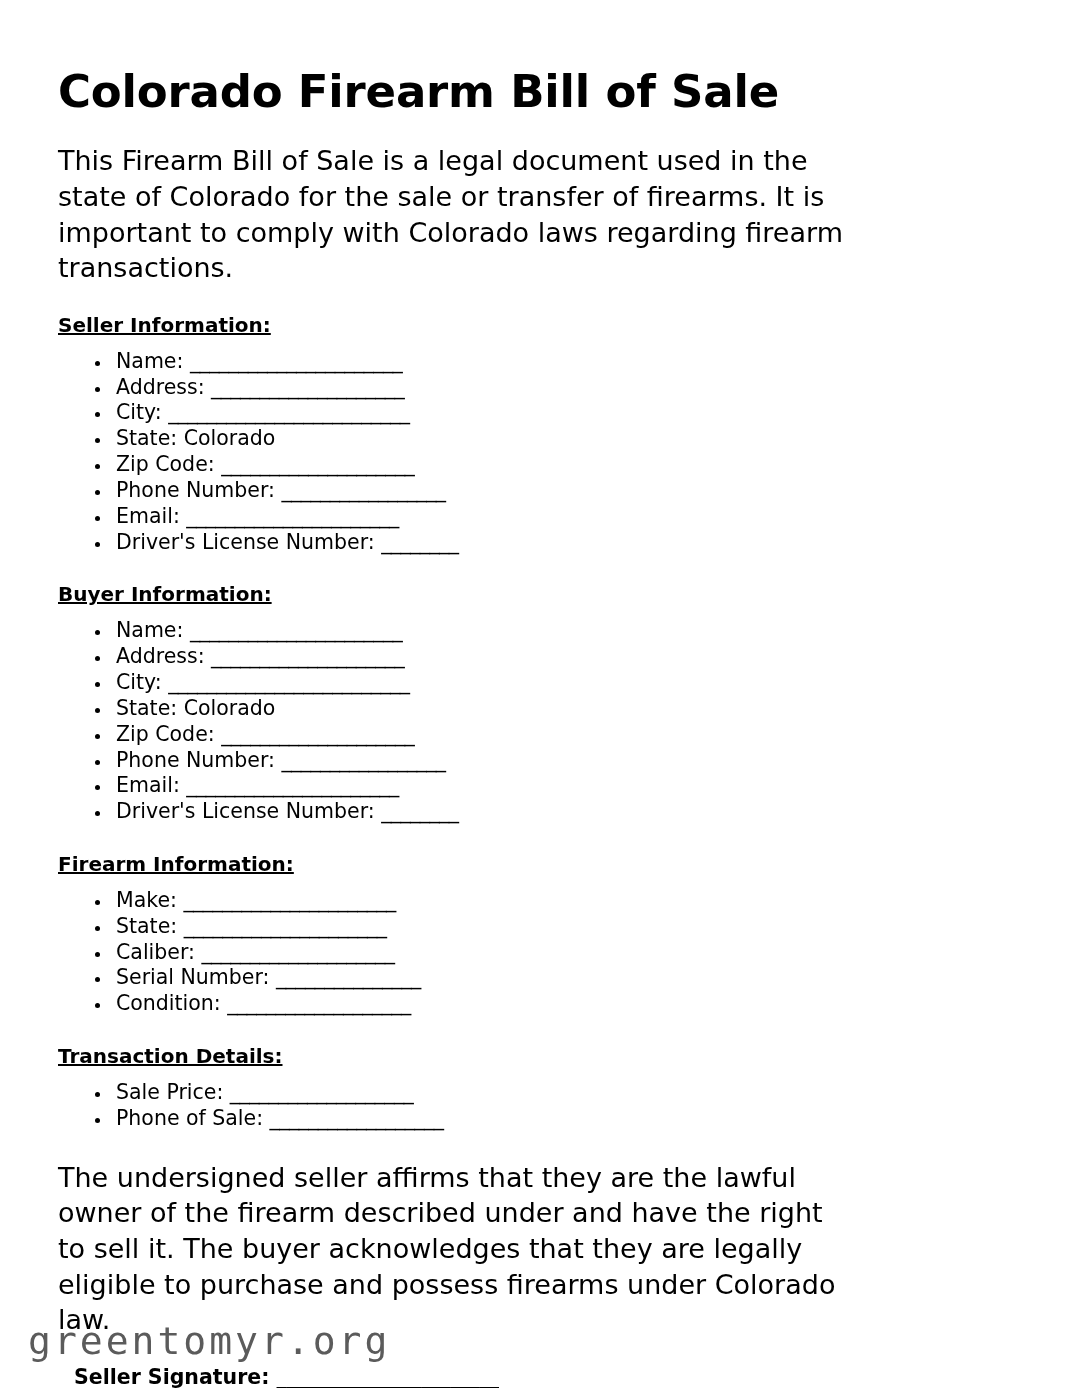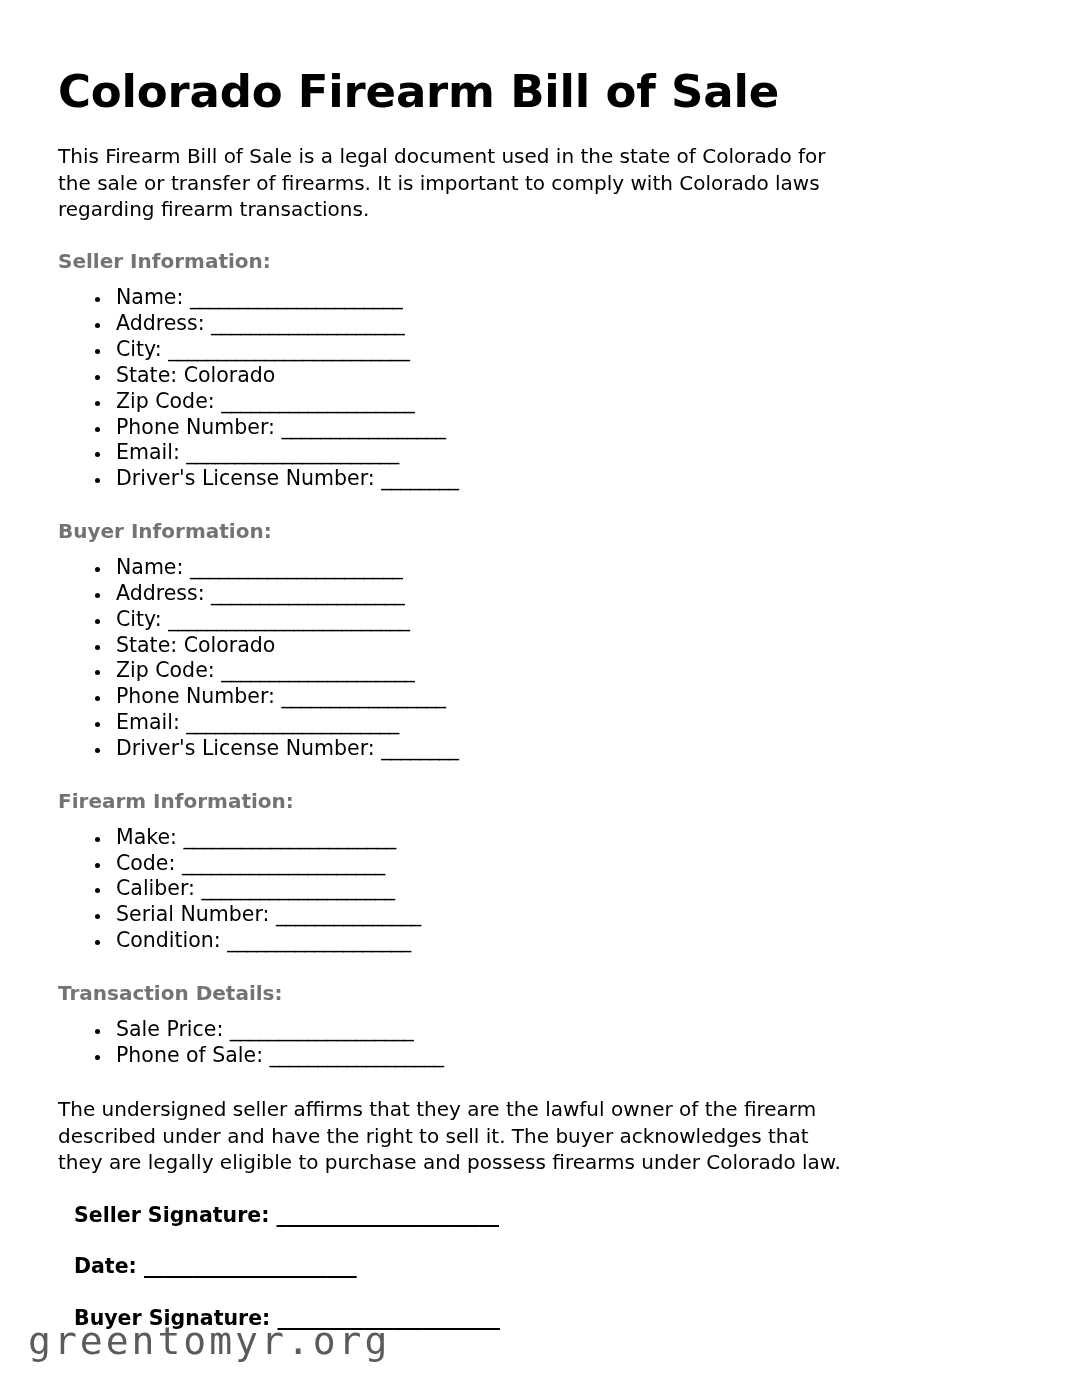--- a/index.html
+++ b/index.html
@@ -34,36 +34,37 @@
     font-size: 45px;
     line-height: 1.05;
     letter-spacing: -0.2px;
     margin: 10px 0 0 0;
     padding: 0;
     color: #000;
   }
 
   p.para {
     font-family: "DejaVu Sans", sans-serif;
-    font-size: 20px;
+    font-size: 27px;
     line-height: 1.32;
     margin: 28px 0 0 0;
     padding: 0;
     color: #000;
     max-width: 952px;
   }
 
   h2.section-heading {
     font-family: "DejaVu Sans", sans-serif;
     font-weight: bold;
     font-size: 20px;
     line-height: 1.2;
     margin: 27px 0 0 0;
     padding: 0;
-    color: #737373;
+    color: #000000;
+    text-decoration: underline;
   }
 
   ul.field-list {
     list-style: disc;
     margin: 12px 0 0 0;
     padding: 0 0 0 54px;
   }
 
   ul.field-list li {
     font-family: "DejaVu Sans", sans-serif;
@@ -138,21 +139,21 @@
     <li><span>State: Colorado</span><span class="blank"></span></li>
     <li><span>Zip Code: </span><span class="blank">____________________</span></li>
     <li><span>Phone Number: </span><span class="blank">_________________</span></li>
     <li><span>Email: </span><span class="blank">______________________</span></li>
     <li><span>Driver's License Number: </span><span class="blank">________</span></li>
   </ul>
 
   <h2 class="section-heading">Firearm Information:</h2>
   <ul class="field-list">
     <li><span>Make: </span><span class="blank">______________________</span></li>
-    <li><span>Code: </span><span class="blank">_____________________</span></li>
+    <li><span>State: </span><span class="blank">_____________________</span></li>
     <li><span>Caliber: </span><span class="blank">____________________</span></li>
     <li><span>Serial Number: </span><span class="blank">_______________</span></li>
     <li><span>Condition: </span><span class="blank">___________________</span></li>
   </ul>
 
   <h2 class="section-heading">Transaction Details:</h2>
   <ul class="field-list">
     <li><span>Sale Price: </span><span class="blank">___________________</span></li>
     <li><span>Phone of Sale: </span><span class="blank">__________________</span></li>
   </ul>

